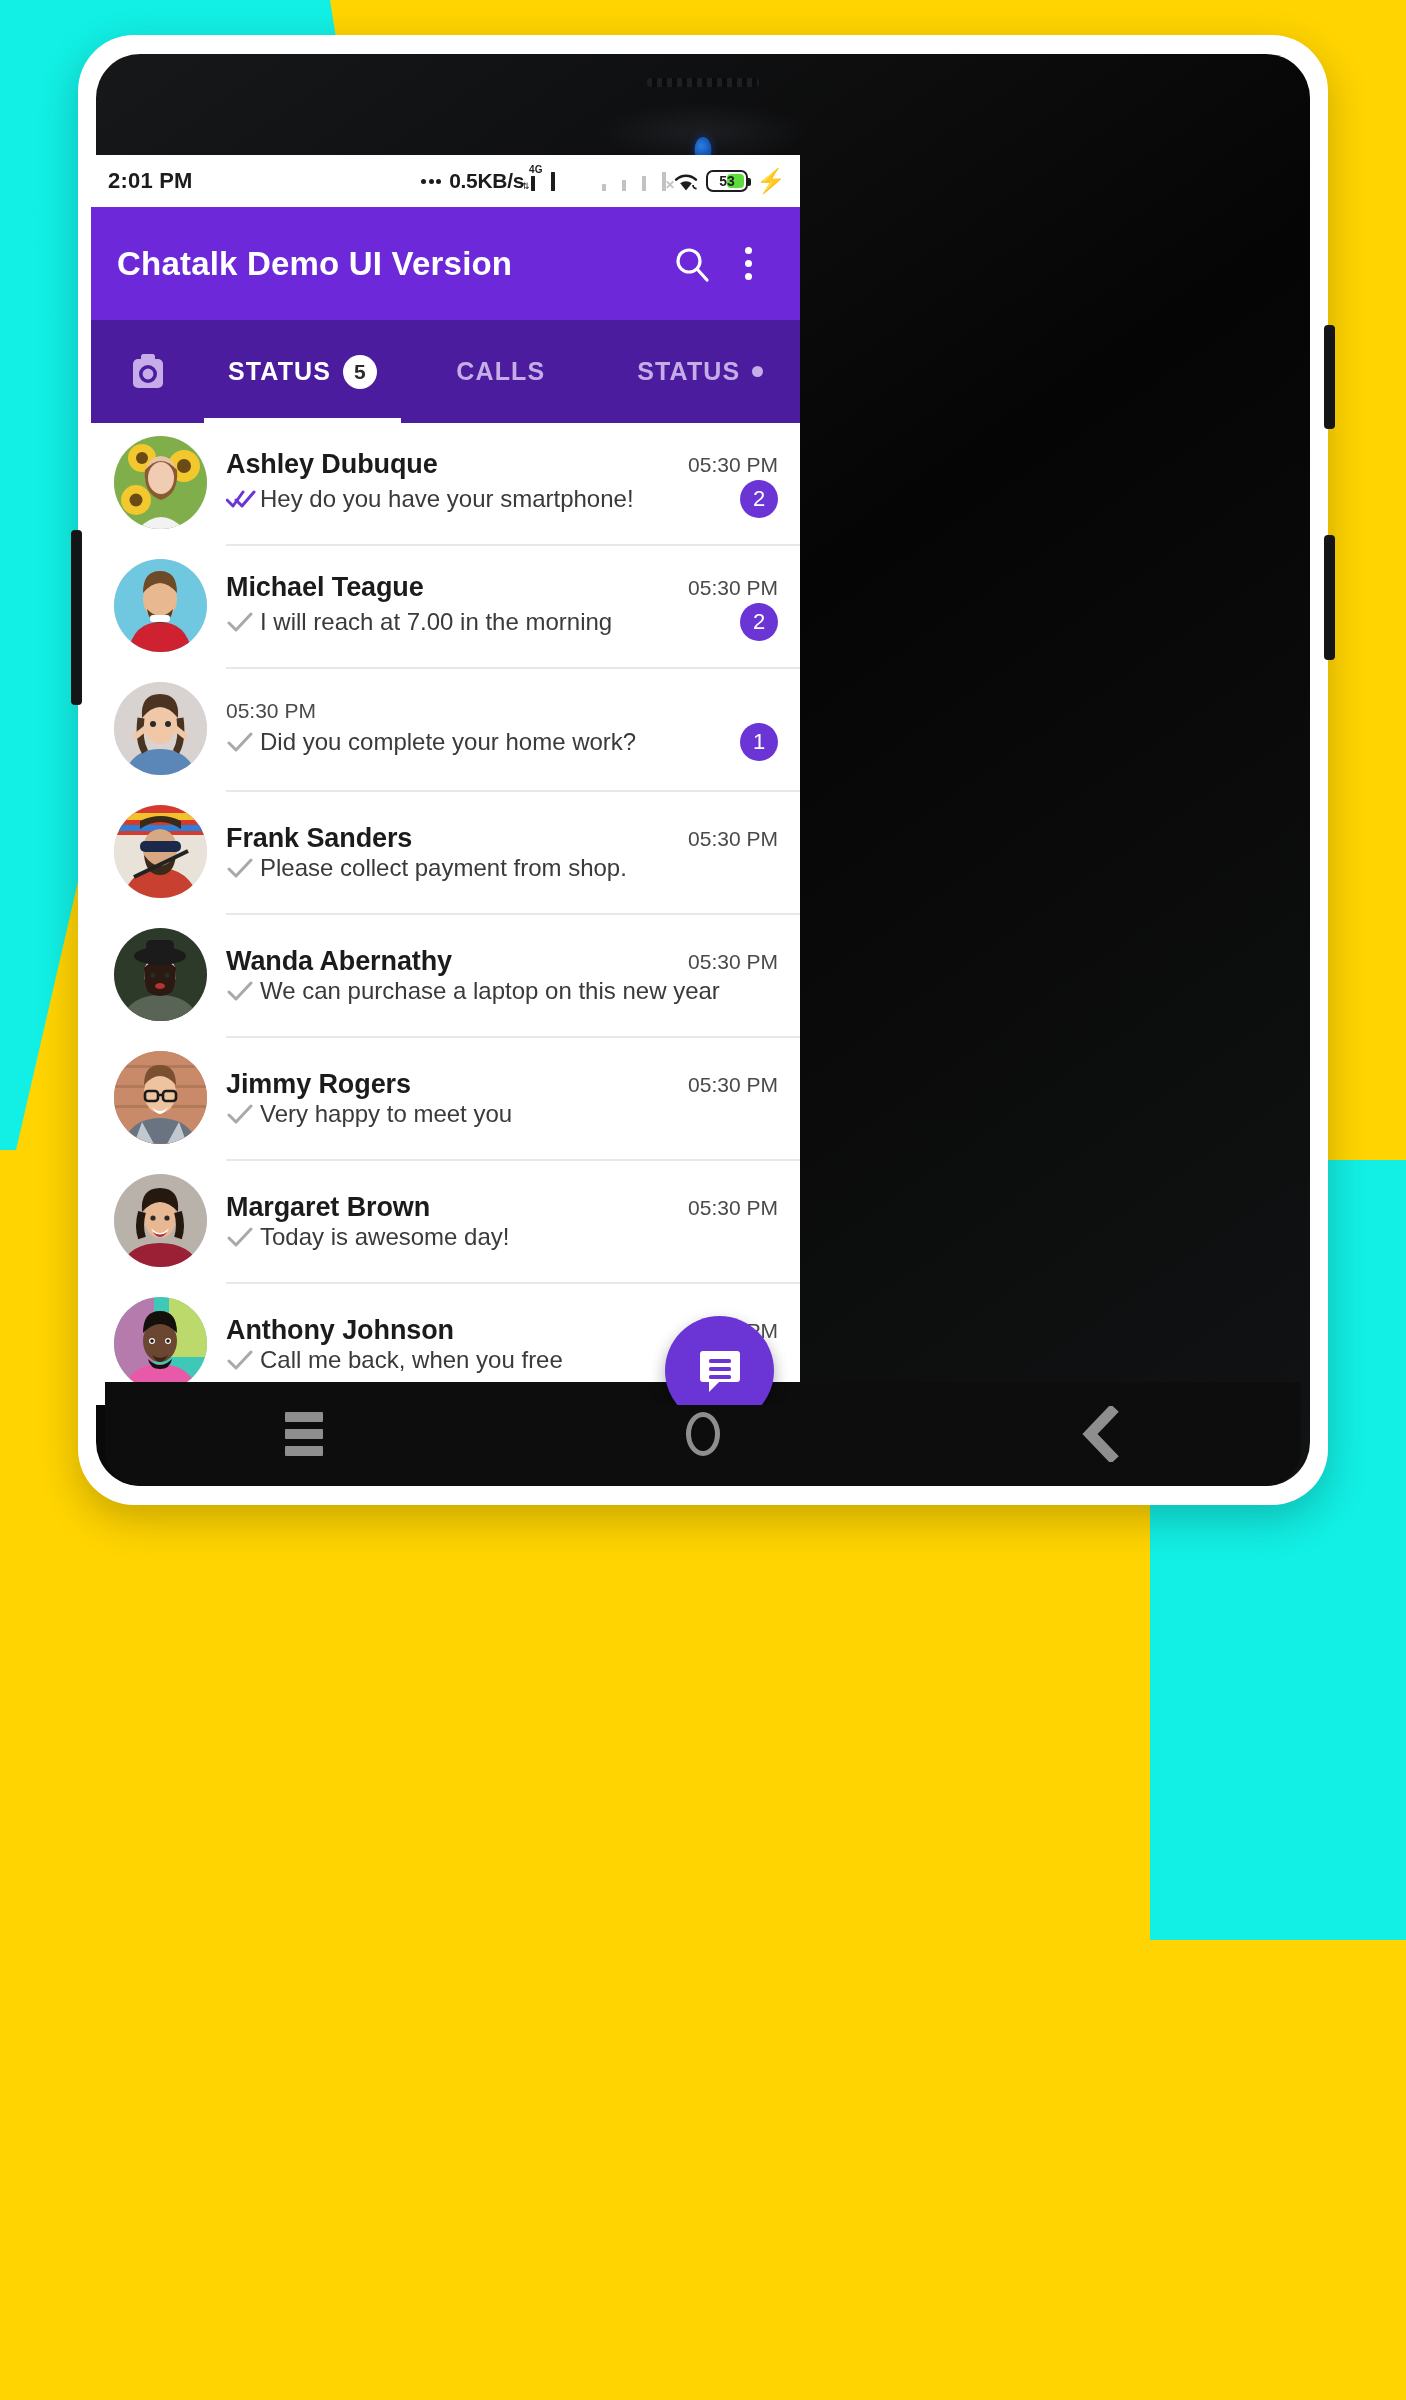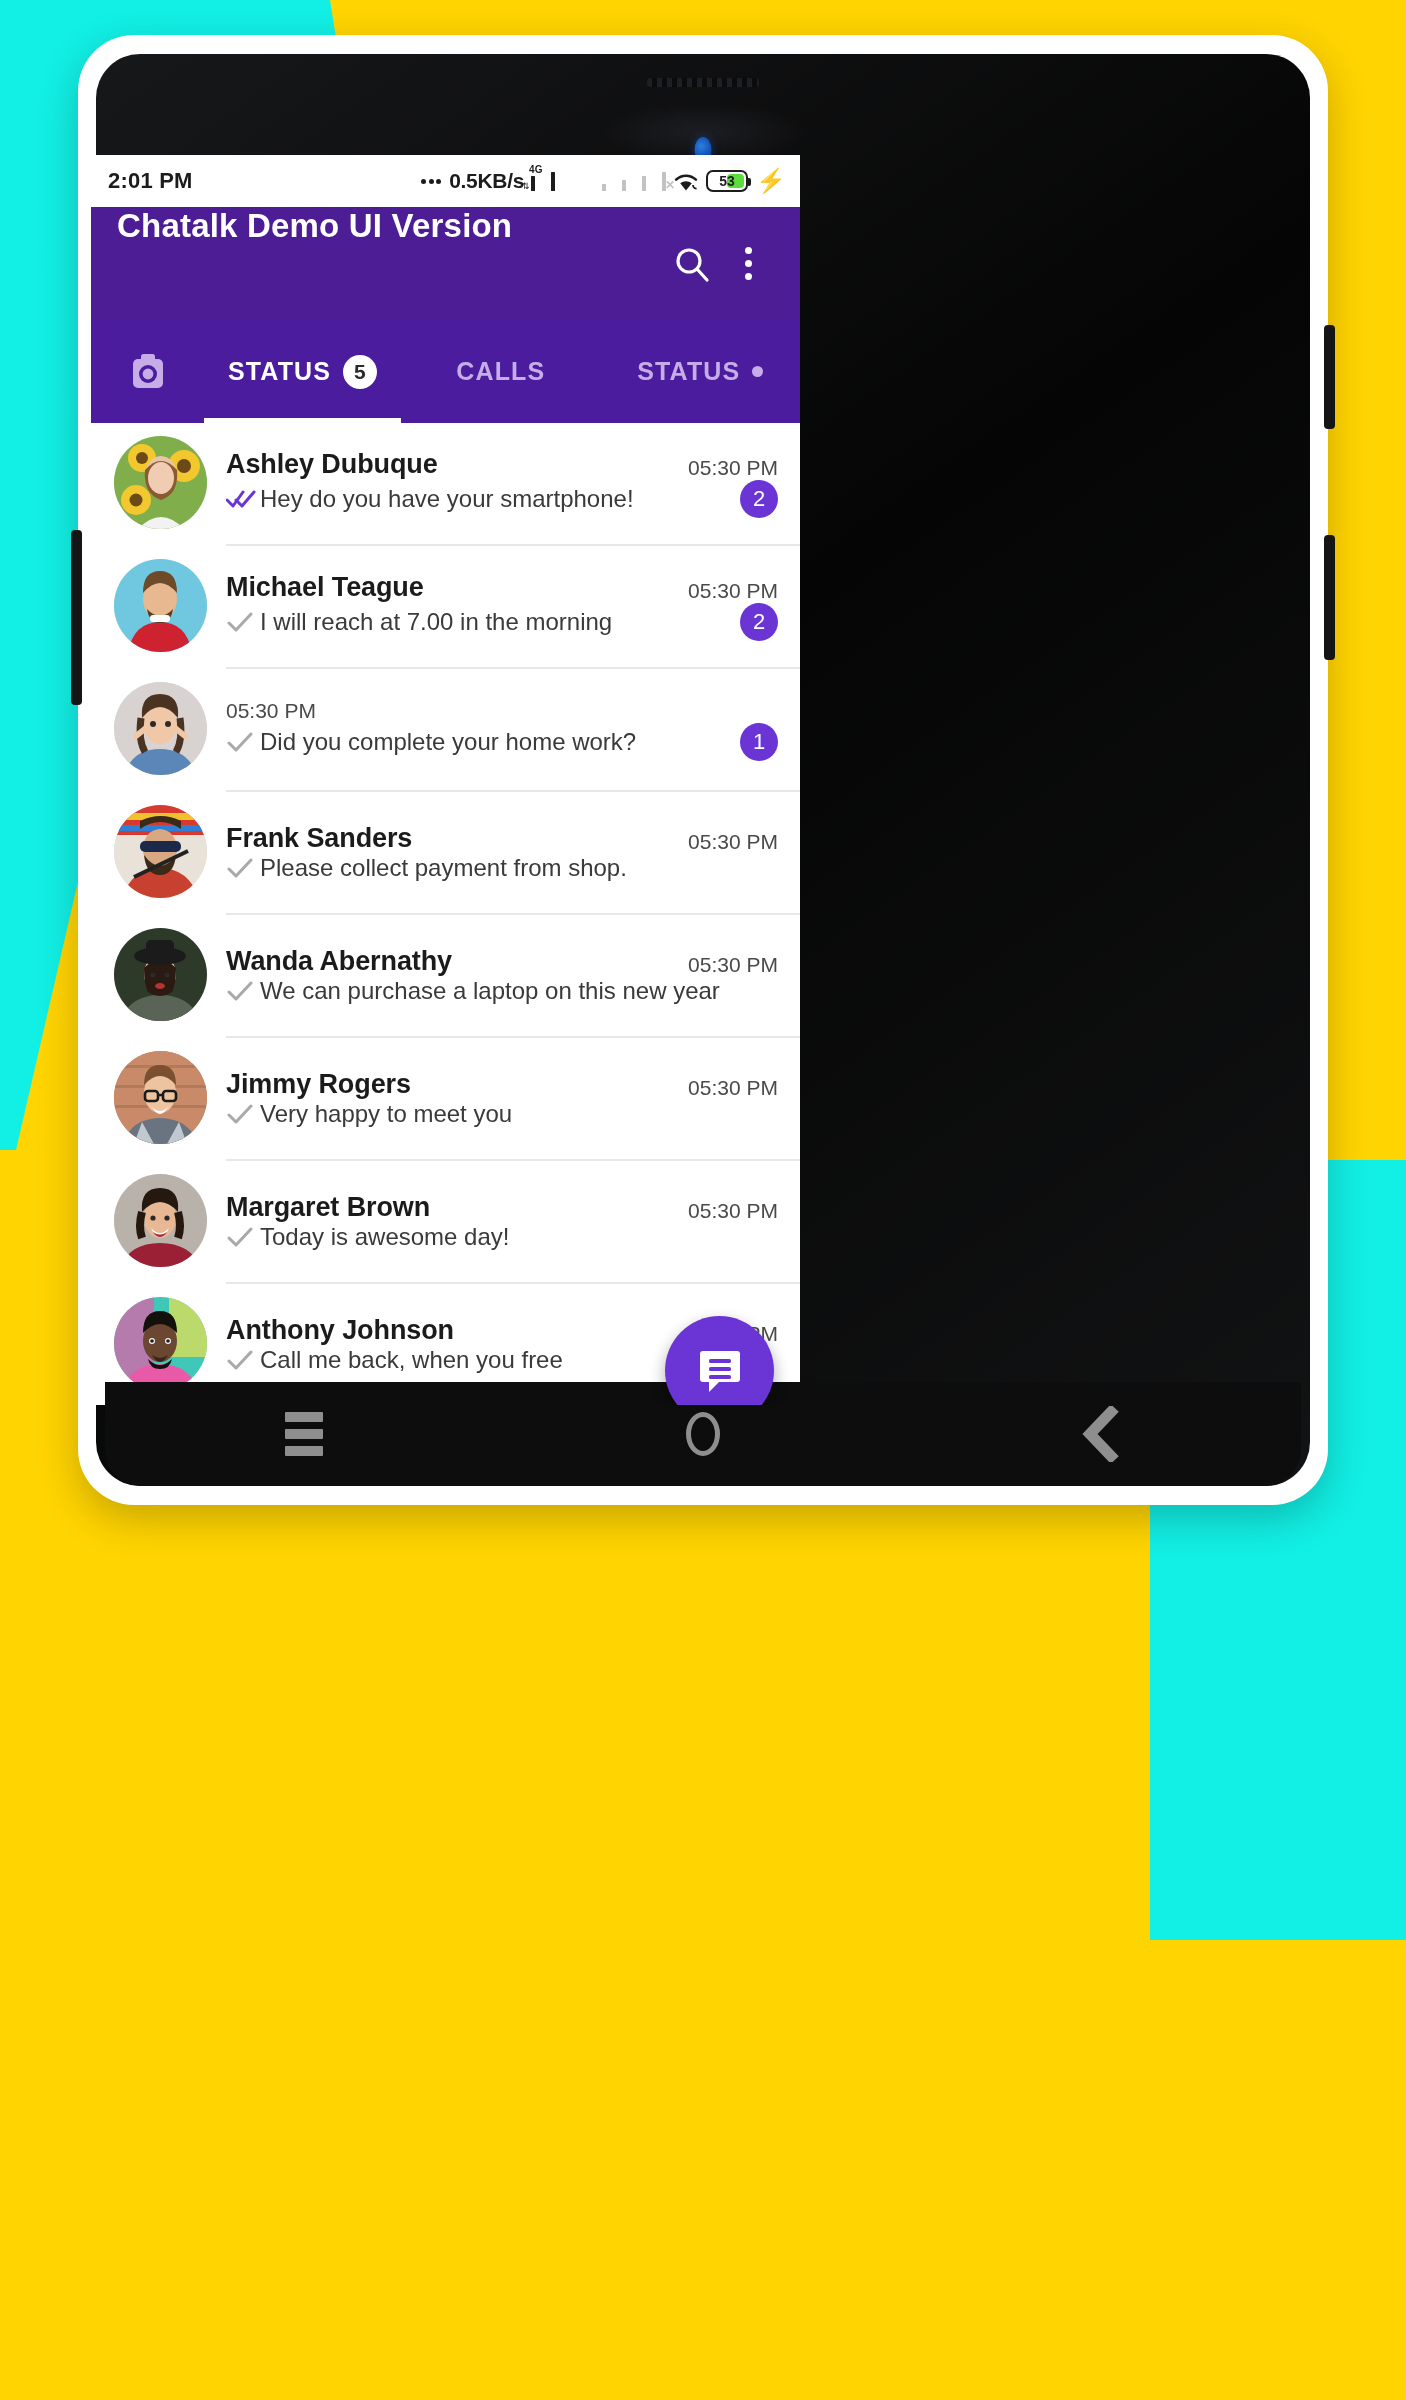--- a/index.html
+++ b/index.html
@@ -166,23 +166,23 @@
   .battery-num {
     position: relative; z-index: 2;
     width: 100%; text-align: center;
     font-size: 14px; font-weight: bold; color: #1c1c1c;
     line-height: 14px;
   }
   .bolt { font-size: 24px; color: #111; line-height: 20px; margin-left: 1px; }
 
   
   .appbar {
-    background: #4c1d95;
+    background: #6d28d9;
     height: 113px;
-    display: flex; 
+    display: flex; align-items: center;
     padding: 0 24px 0 26px;
   }
   .app-title {
     flex: 1;
     color: #fff;
     font-size: 33px;
     font-weight: bold;
     letter-spacing: .2px;
   }
   .appbar-icon { width: 56px; display: flex; align-items: center; justify-content: center; cursor: pointer; }
@@ -258,21 +258,21 @@
   .chat-main {
     flex: 1;
     margin-left: 19px;
     padding-right: 22px;
     height: 100%;
     display: flex; flex-direction: column; justify-content: center;
     border-bottom: 2px solid #e8e8e8;
     position: relative;
   }
   .chat-row:last-child .chat-main { border-bottom: none; }
-  .chat-line1 { display: flex; align-items: flex-end; }
+  .chat-line1 { display: flex; align-items: center; }
   .chat-name {
     flex: 1;
     font-size: 27px; font-weight: bold; color: #1b1b1b;
     letter-spacing: -.1px;
   }
   .chat-time { font-size: 21px; color: #4a4a4a; }
   .chat-line2 {
     display: flex; align-items: center;
   }
   .tick { width: 34px; flex: 0 0 34px; display: flex; align-items: center; }

